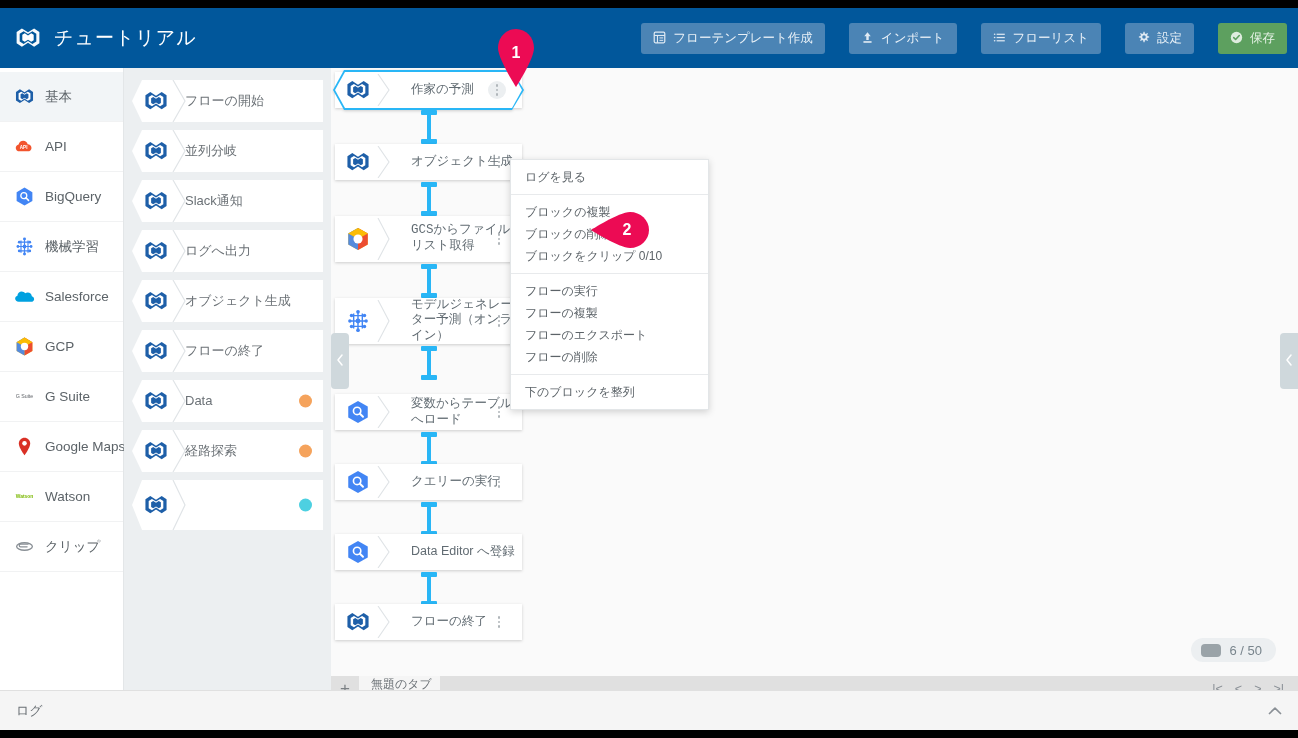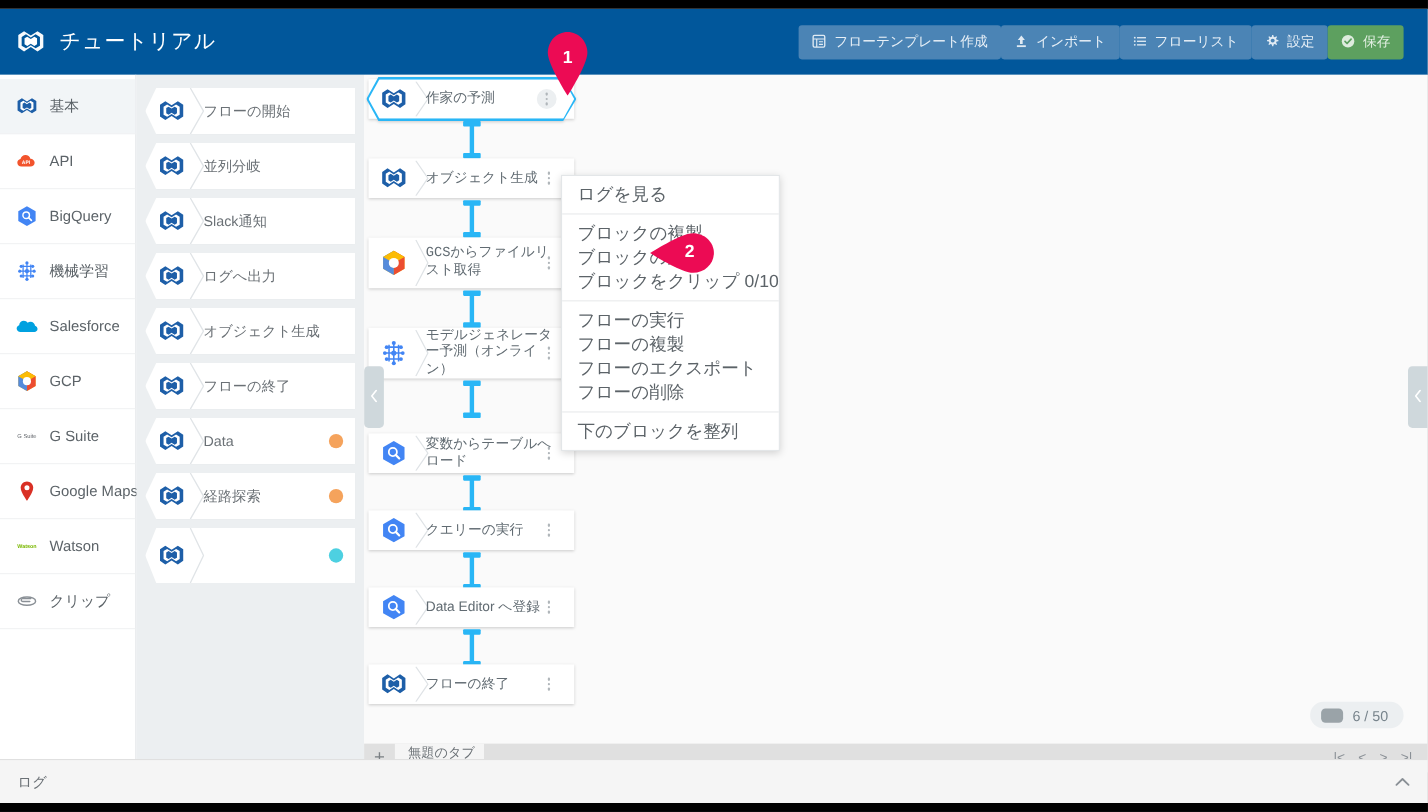--- a/index.html
+++ b/index.html
@@ -18,21 +18,21 @@
 
   
   .topbar {
     position: absolute; left: 0; top: 0; width: 1298px; height: 60px;
     background: #01579b;
     display: flex; align-items: center;
   }
   .brand { display: flex; align-items: center; padding-left: 14px; }
   .brand-logo { width: 28px; height: 28px; margin-right: 12px; }
   .brand-title { color: #fff; font-size: 19px; letter-spacing: 1px; font-family: Liberation Mono, monospace; }
-  .topbtns { margin-left: auto; display: flex; align-items: center; padding-right: 22px; gap: 0; }
+  .topbtns { margin-left: auto; display: flex; align-items: center; padding-right: 11px; gap: 24px; }
   .tbtn {
     height: 31px; border-radius: 3px; background: #4b84b5;
     color: #e8f0f7; font-size: 12.5px; display: flex; align-items: center;
     padding: 0 12px; gap: 7px; cursor: pointer; white-space: nowrap;
     border: none;
   }
   .tbtn.save { background: #5da05f; color: #e5f1e5; }
   .tbtn .gl { font-size: 12px; line-height: 1; opacity: .95; }
 
   
@@ -85,21 +85,21 @@
   .canvas {
     position: absolute; left: 331px; top: 0; width: 967px; height: 634px;
     background: #fafafa; overflow: hidden;
   }
   .flow { position: absolute; left: 0px; top: 0px; }
 
   .fblock {
     position: absolute; width: 187px; height: 36px;
     background: #fff;
     filter: drop-shadow(0 1px 1.5px rgba(0,0,0,.18));
-    display: flex; align-items: center; cursor: pointer;
+    display: flex; align-items: center; cursor: pointer; gap: 24px;
   }
   .fblock .shape {
     position: absolute; inset: 0;
     background: #fff;
     clip-path: polygon(10px 0, 177px 0, 187px 50%, 177px 100%, 10px 100%, 0 50%);
   }
   .fblock.tall { height: 46px; font-family: Liberation Mono, monospace; }
   .fblock.tall .shape { clip-path: polygon(12px 0, 175px 0, 187px 50%, 175px 100%, 12px 100%, 0 50%); }
   .fblock.selected .shape { background: #fff; }
   .fblock.selected::before {
@@ -182,21 +182,21 @@
   .ctxmenu {
     position: absolute; left: 510px; top: 91px; width: 199px;
     background: #fff; border: 1px solid #e3e6e8;
     box-shadow: 0 2px 7px rgba(0,0,0,.17); z-index: 40;
     padding: 0;
   }
   .ctx-group { padding: 6px 0; }
   .ctx-group + .ctx-group { border-top: 1px solid #e8eaec; }
   .ctx-item {
     height: 22px; display: flex; align-items: center; padding: 0 0 0 14px;
-    font-size: 16px; color: #5c6368; cursor: pointer; white-space: nowrap;
+    font-size: 12px; color: #5c6368; cursor: pointer; white-space: nowrap;
   }
 
   
   .marker { position: absolute; z-index: 60; }
   .marker .num {
     position: absolute; inset: 0; display: flex; align-items: center; justify-content: center;
     color: #fff; font-size: 16px; font-weight: 700;
   }
   .marker1 { left: 492px; top: 17px; width: 48px; height: 62px; }
   .marker1 .num { top: -6px; }

